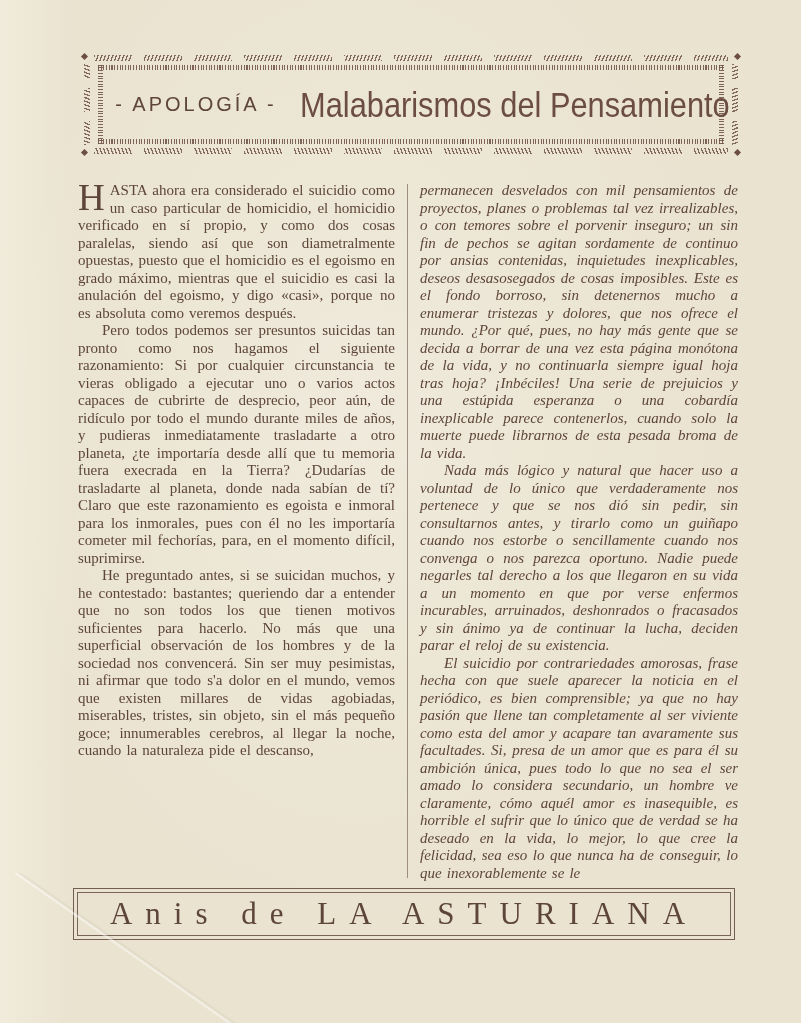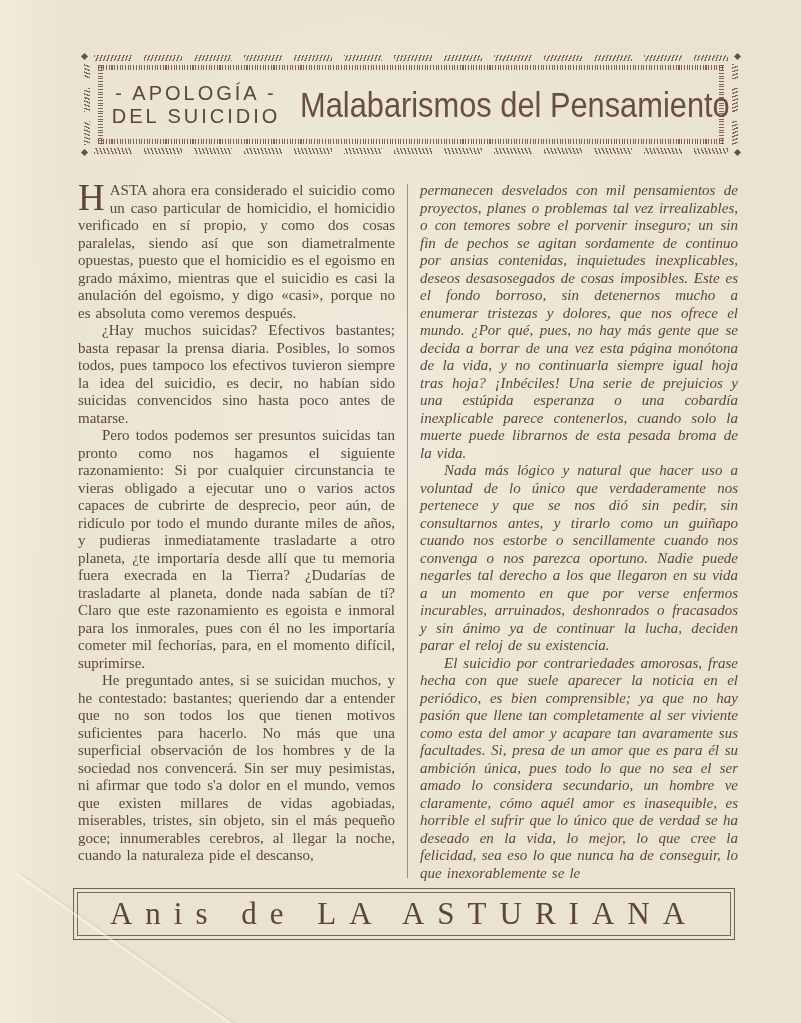--- a/index.html
+++ b/index.html
@@ -127,30 +127,28 @@
     <div class="corner br"></div>
     <div class="tick-frame">
       <div class="tick t"></div>
       <div class="tick b"></div>
       <div class="tick l"></div>
       <div class="tick r"></div>
     </div>
     <div class="header-content">
       <div class="kicker">
         <div>- APOLOGÍA -</div>
-        <div>DEL SUICIDIO</div>
       </div>
       <h1 class="title">Malabarismos del Pensamiento</h1>
     </div>
   </div>
 
   <div class="article">
     <div class="col left">
       <p class="first"><span class="dropcap">H</span><span>ASTA ahora era considerado el suicidio como un caso particular de homicidio, el homicidio verificado en sí propio, y como dos cosas paralelas, siendo así que son diametralmente opuestas, puesto que el homicidio es el egoismo en grado máximo, mientras que el suicidio es casi la anulación del egoismo, y digo «casi», porque no es absoluta como veremos después.</span></p>
-      <p>¿Hay muchos suicidas? Efectivos bastantes; basta repasar la prensa diaria. Posibles, lo somos todos, pues tampoco los efectivos tuvieron siempre la idea del suicidio, es decir, no habían sido suicidas convencidos sino hasta poco antes de matarse.</p>
       <p>Pero todos podemos ser presuntos suicidas tan pronto como nos hagamos el siguiente razonamiento: Si por cualquier circunstancia te vieras obligado a ejecutar uno o varios actos capaces de cubrirte de desprecio, peor aún, de ridículo por todo el mundo durante miles de años, y pudieras inmediatamente trasladarte a otro planeta, ¿te importaría desde allí que tu memoria fuera execrada en la Tierra? ¿Dudarías de trasladarte al planeta, donde nada sabían de tí? Claro que este razonamiento es egoista e inmoral para los inmorales, pues con él no les importaría cometer mil fechorías, para, en el momento difícil, suprimirse.</p>
       <p>He preguntado antes, si se suicidan muchos, y he contestado: bastantes; queriendo dar a entender que no son todos los que tienen motivos suficientes para hacerlo. No más que una superficial observación de los hombres y de la sociedad nos convencerá. Sin ser muy pesimistas, ni afirmar que todo s'a dolor en el mundo, vemos que existen millares de vidas agobiadas, miserables, tristes, sin objeto, sin el más pequeño goce; innumerables cerebros, al llegar la noche, cuando la naturaleza pide el descanso,</p>
     </div>
     <div class="divider"></div>
     <div class="col right">
       <p class="noindent">permanecen desvelados con mil pensamientos de proyectos, planes o problemas tal vez irrealizables, o con temores sobre el porvenir inseguro; un sin fin de pechos se agitan sordamente de continuo por ansias contenidas, inquietudes inexplicables, deseos desasosegados de cosas imposibles. Este es el fondo borroso, sin detenernos mucho a enumerar tristezas y dolores, que nos ofrece el mundo. ¿Por qué, pues, no hay más gente que se decida a borrar de una vez esta página monótona de la vida, y no continuarla siempre igual hoja tras hoja? ¡Inbéciles! Una serie de prejuicios y una estúpida esperanza o una cobardía inexplicable parece contenerlos, cuando solo la muerte puede librarnos de esta pesada broma de la vida.</p>
       <p>Nada más lógico y natural que hacer uso a voluntad de lo único que verdaderamente nos pertenece y que se nos dió sin pedir, sin consultarnos antes, y tirarlo como un guiñapo cuando nos estorbe o sencillamente cuando nos convenga o nos parezca oportuno. Nadie puede negarles tal derecho a los que llegaron en su vida a un momento en que por verse enfermos incurables, arruinados, deshonrados o fracasados y sin ánimo ya de continuar la lucha, deciden parar el reloj de su existencia.</p>
       <p>El suicidio por contrariedades amorosas, frase hecha con que suele aparecer la noticia en el periódico, es bien comprensible; ya que no hay pasión que llene tan completamente al ser viviente como esta del amor y acapare tan avaramente sus facultades. Si, presa de un amor que es para él su ambición única, pues todo lo que no sea el ser amado lo considera secundario, un hombre ve claramente, cómo aquél amor es inasequible, es horrible el sufrir que lo único que de verdad se ha deseado en la vida, lo mejor, lo que cree la felicidad, sea eso lo que nunca ha de conseguir, lo que inexorablemente se le</p>
     </div>
   </div>

